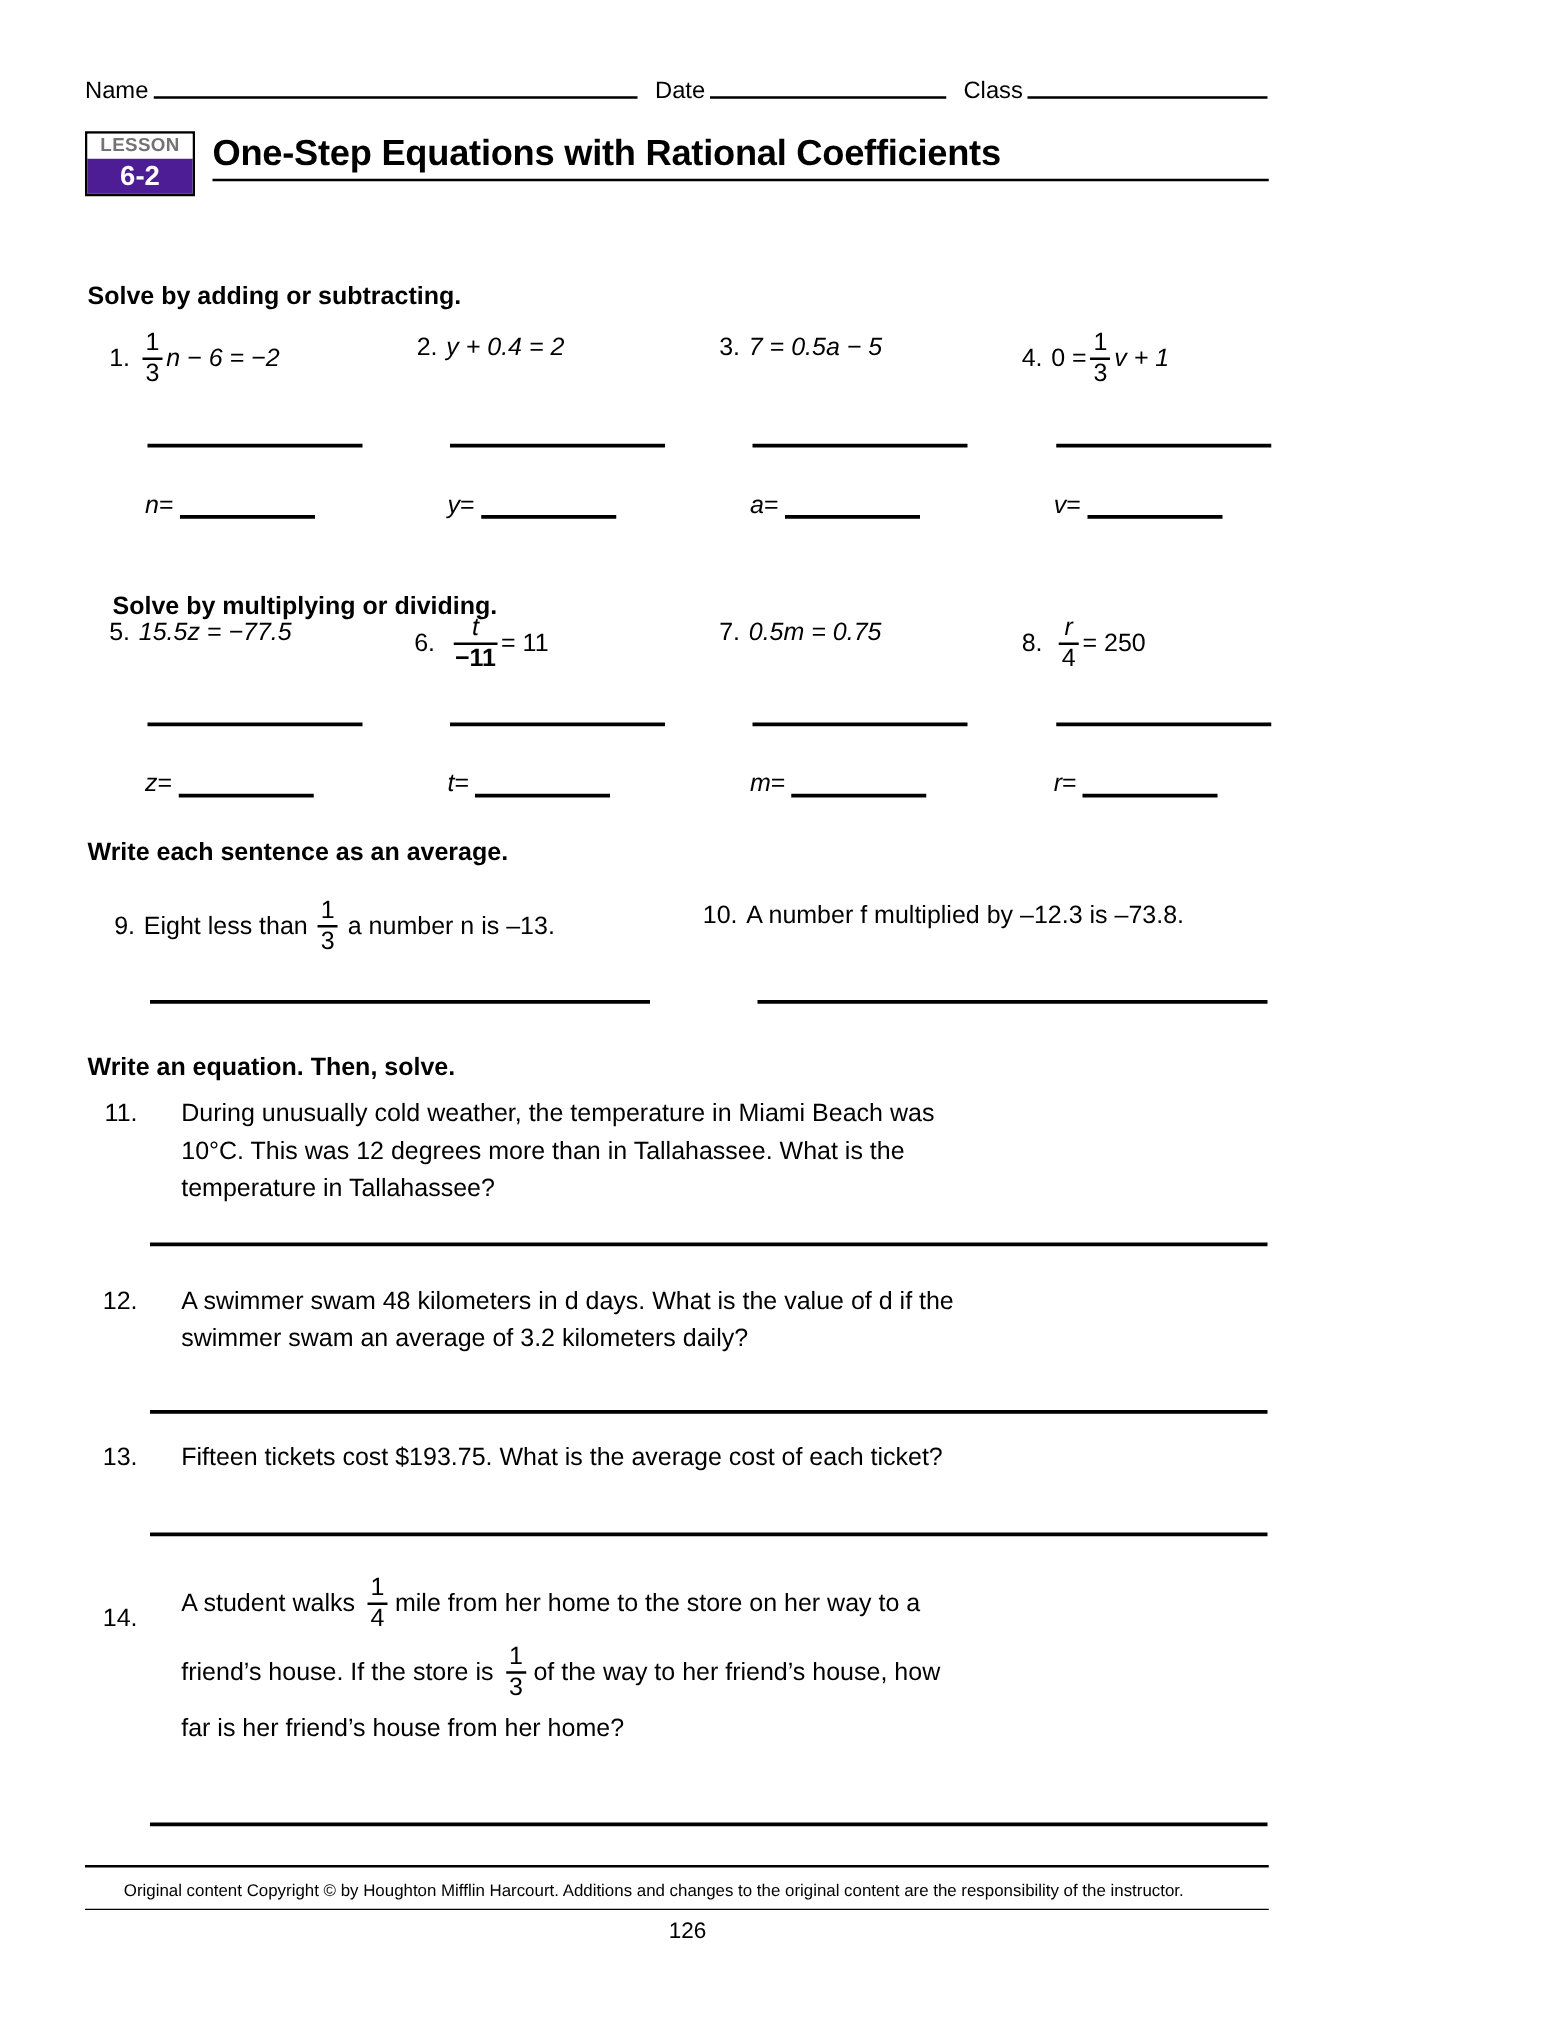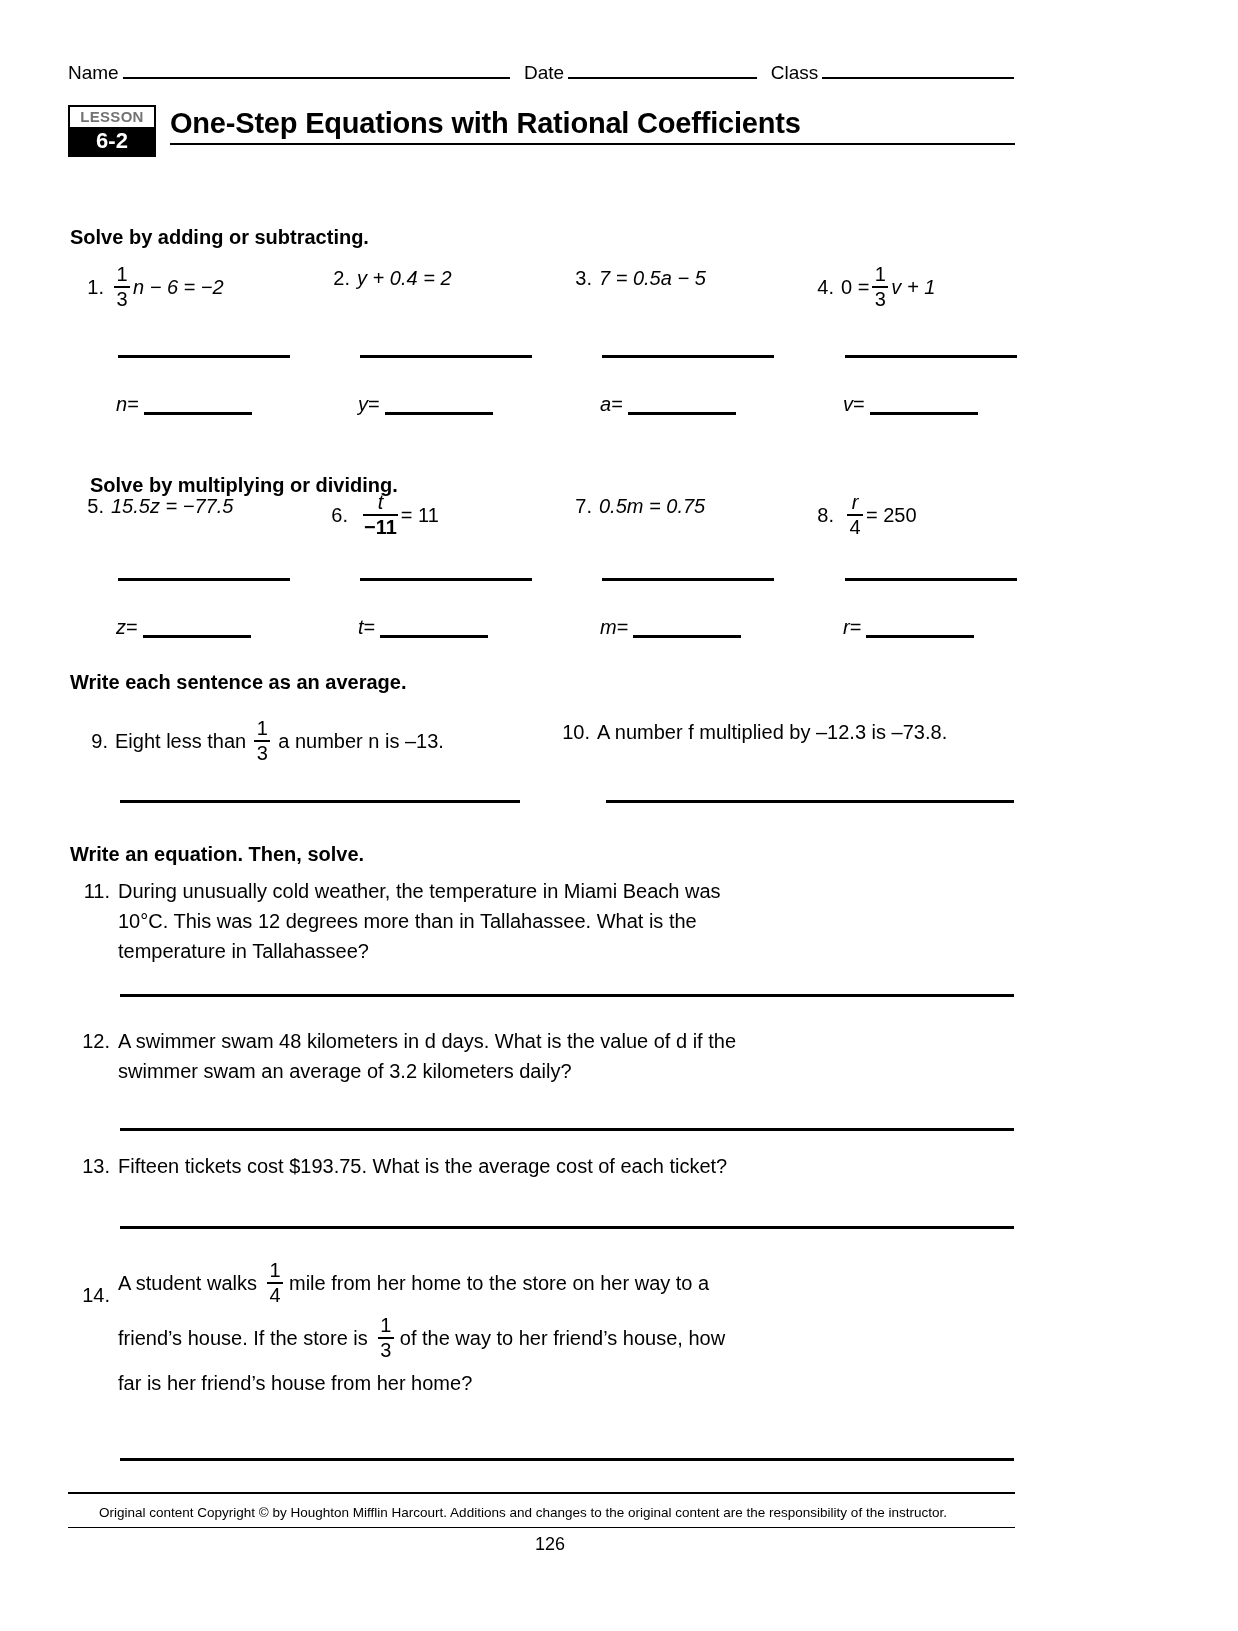--- a/index.html
+++ b/index.html
@@ -62,21 +62,21 @@
   }
   .badge .b-top {
     background: #ffffff;
     color: #737373;
     font-size: 15px;
     font-weight: bold;
     line-height: 20px;
     letter-spacing: .3px;
   }
   .badge .b-bot {
-    background: #000000;
+    background: #4c1d95;
     color: #ffffff;
     font-size: 22px;
     font-weight: bold;
     line-height: 28px;
   }
 
   
   .title {
     position: absolute;
     left: 170px;
@@ -183,21 +183,21 @@
     line-height: 30px;
   }
   .word .wnum {
     position: absolute;
     left: 0;
     top: 0;
     width: 40px;
     text-align: right;
   }
   .word .wbody {
-    margin-left: 48px;
+    margin-left: 75px;
   }
   .word .wline-inline {
     display: flex;
     align-items: center;
     height: 30px;
   }
 
   
   .foot-rule-top {
     position: absolute;

